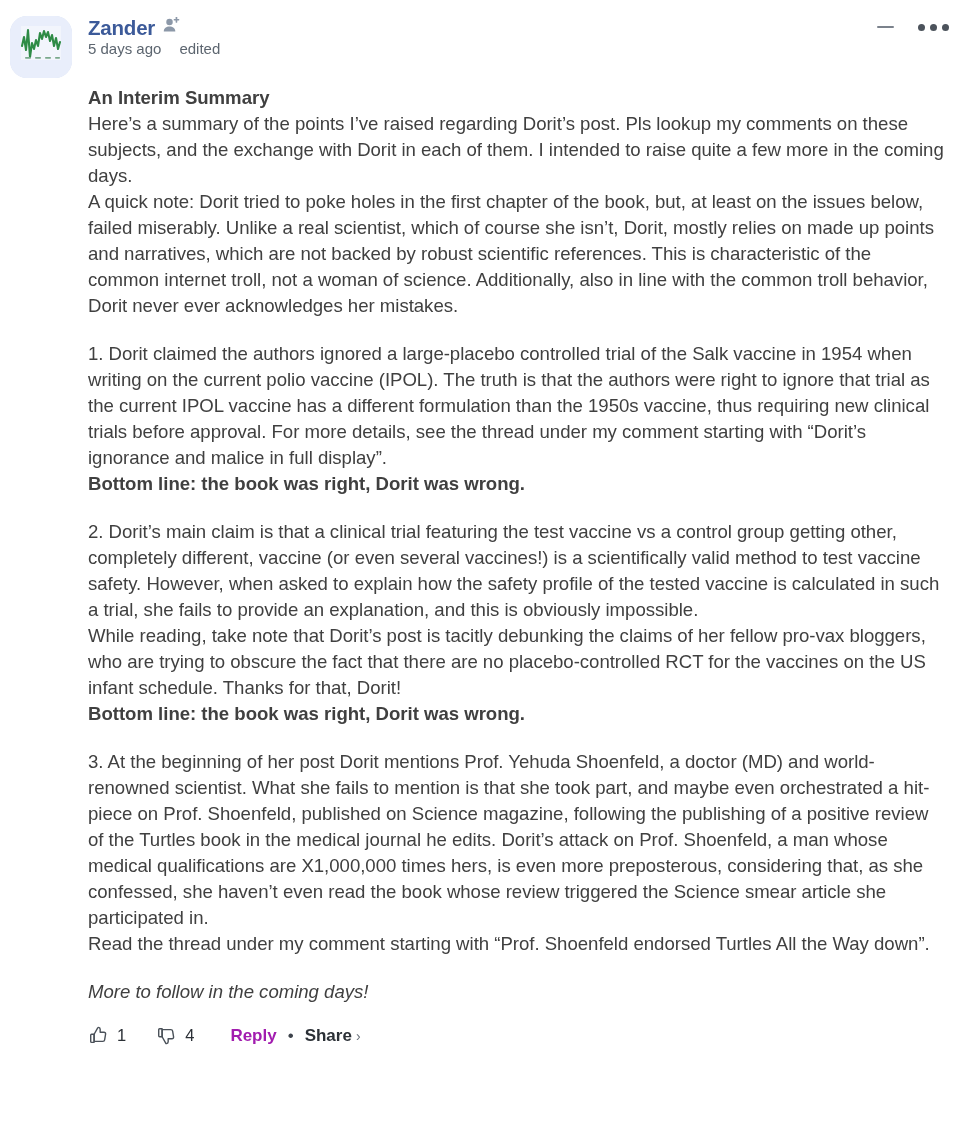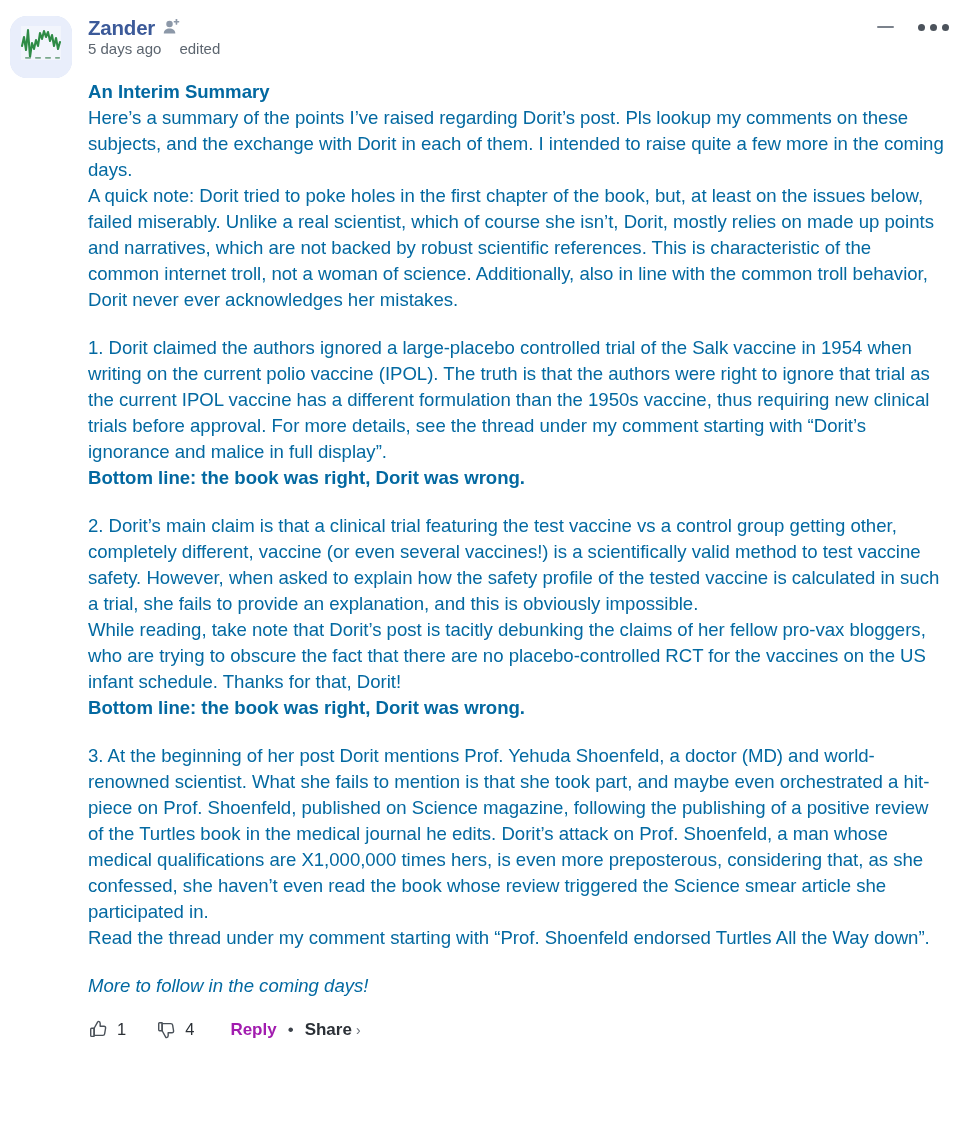--- a/index.html
+++ b/index.html
@@ -52,21 +52,21 @@
   
   .body-col {
     flex: 1 1 auto;
     min-width: 0;
     padding-right: 4px;
   }
 
   
   .meta-head {
     display: flex;
-    align-items: flex-end;
+    align-items: flex-start;
     gap: 7px;
     line-height: 1;
     margin-top: 4px;
   }
   .author-name {
     font-size: 20.5px;
     font-weight: 700;
     color: #3c5a99;
     letter-spacing: -0.2px;
     text-decoration: none;
@@ -125,24 +125,24 @@
   .more-btn .dot {
     width: 7px;
     height: 7px;
     border-radius: 50%;
     background: #4c535c;
     display: block;
   }
 
   
   .content {
-    margin-top: 22px;
+    margin-top: 28px;
     font-size: 18.6px;
     line-height: 26px;
-    color: #0369a1;
+    color: #404040;
     letter-spacing: -0.02px;
   }
   .content .para {
     margin: 0 0 22px 0;
   }
   .content .para.tight { margin-bottom: 0; font-style: italic; }
   .content .title {
     font-weight: 700;
     margin: 0;
     font-size: 18.6px;

